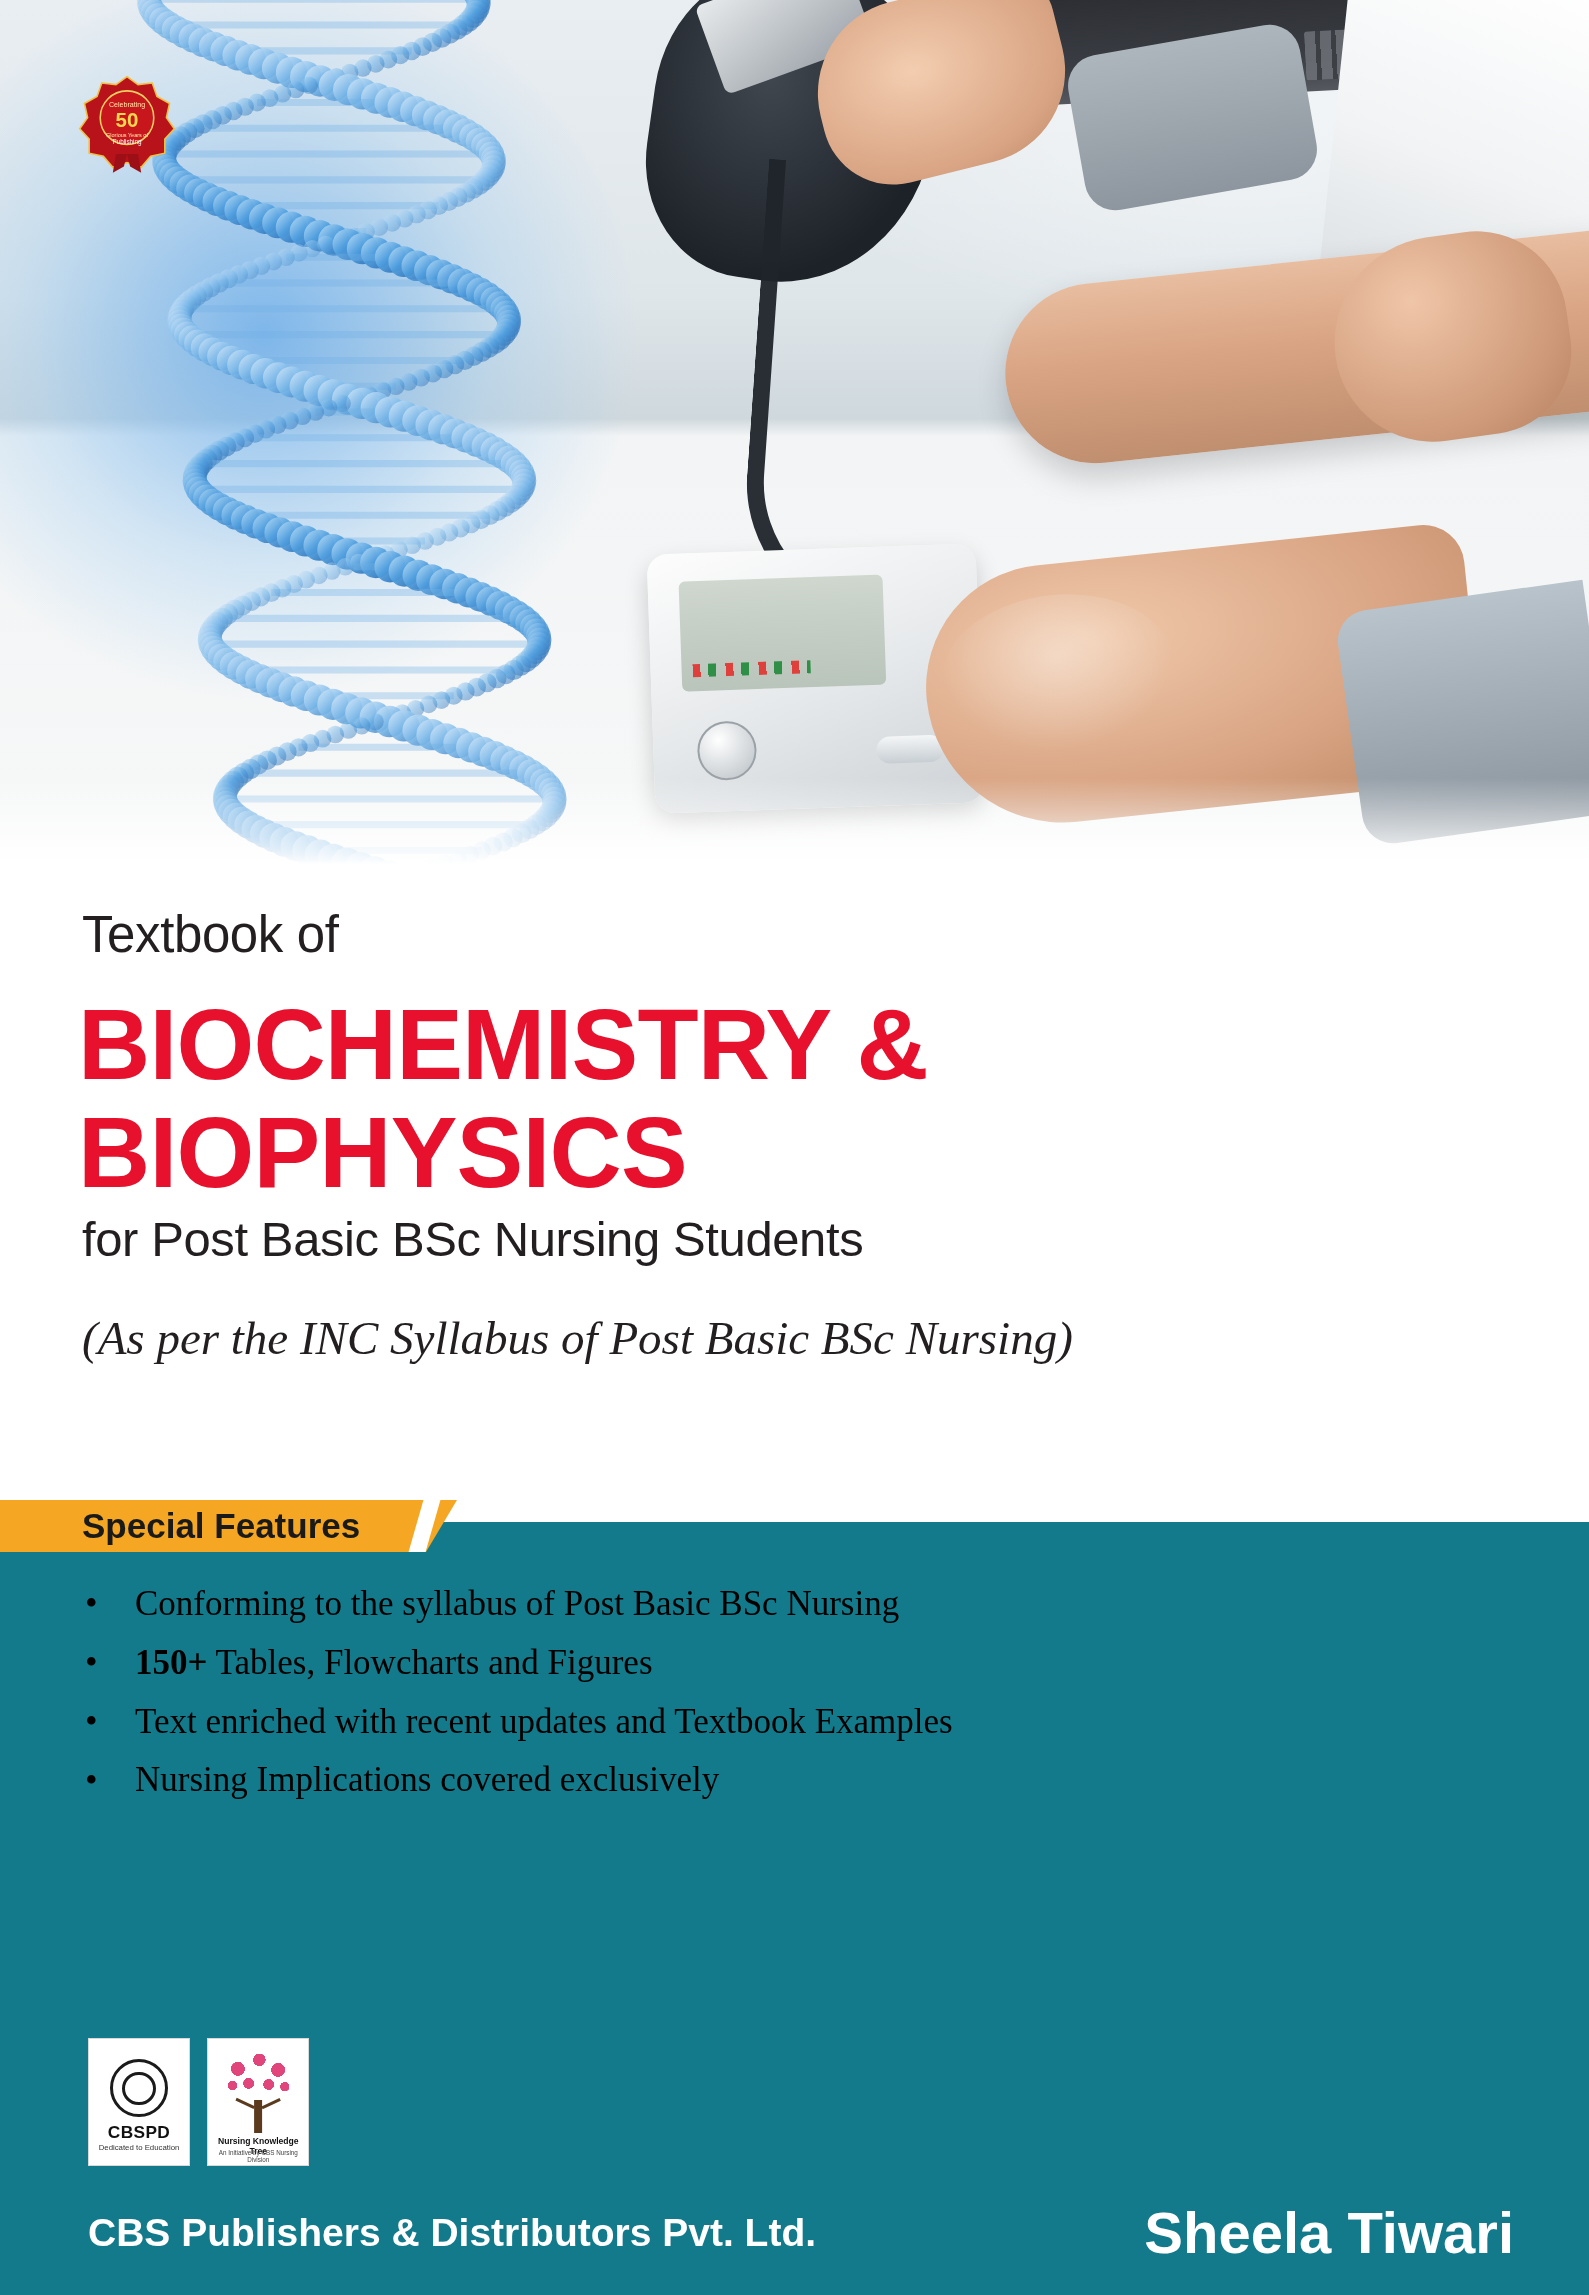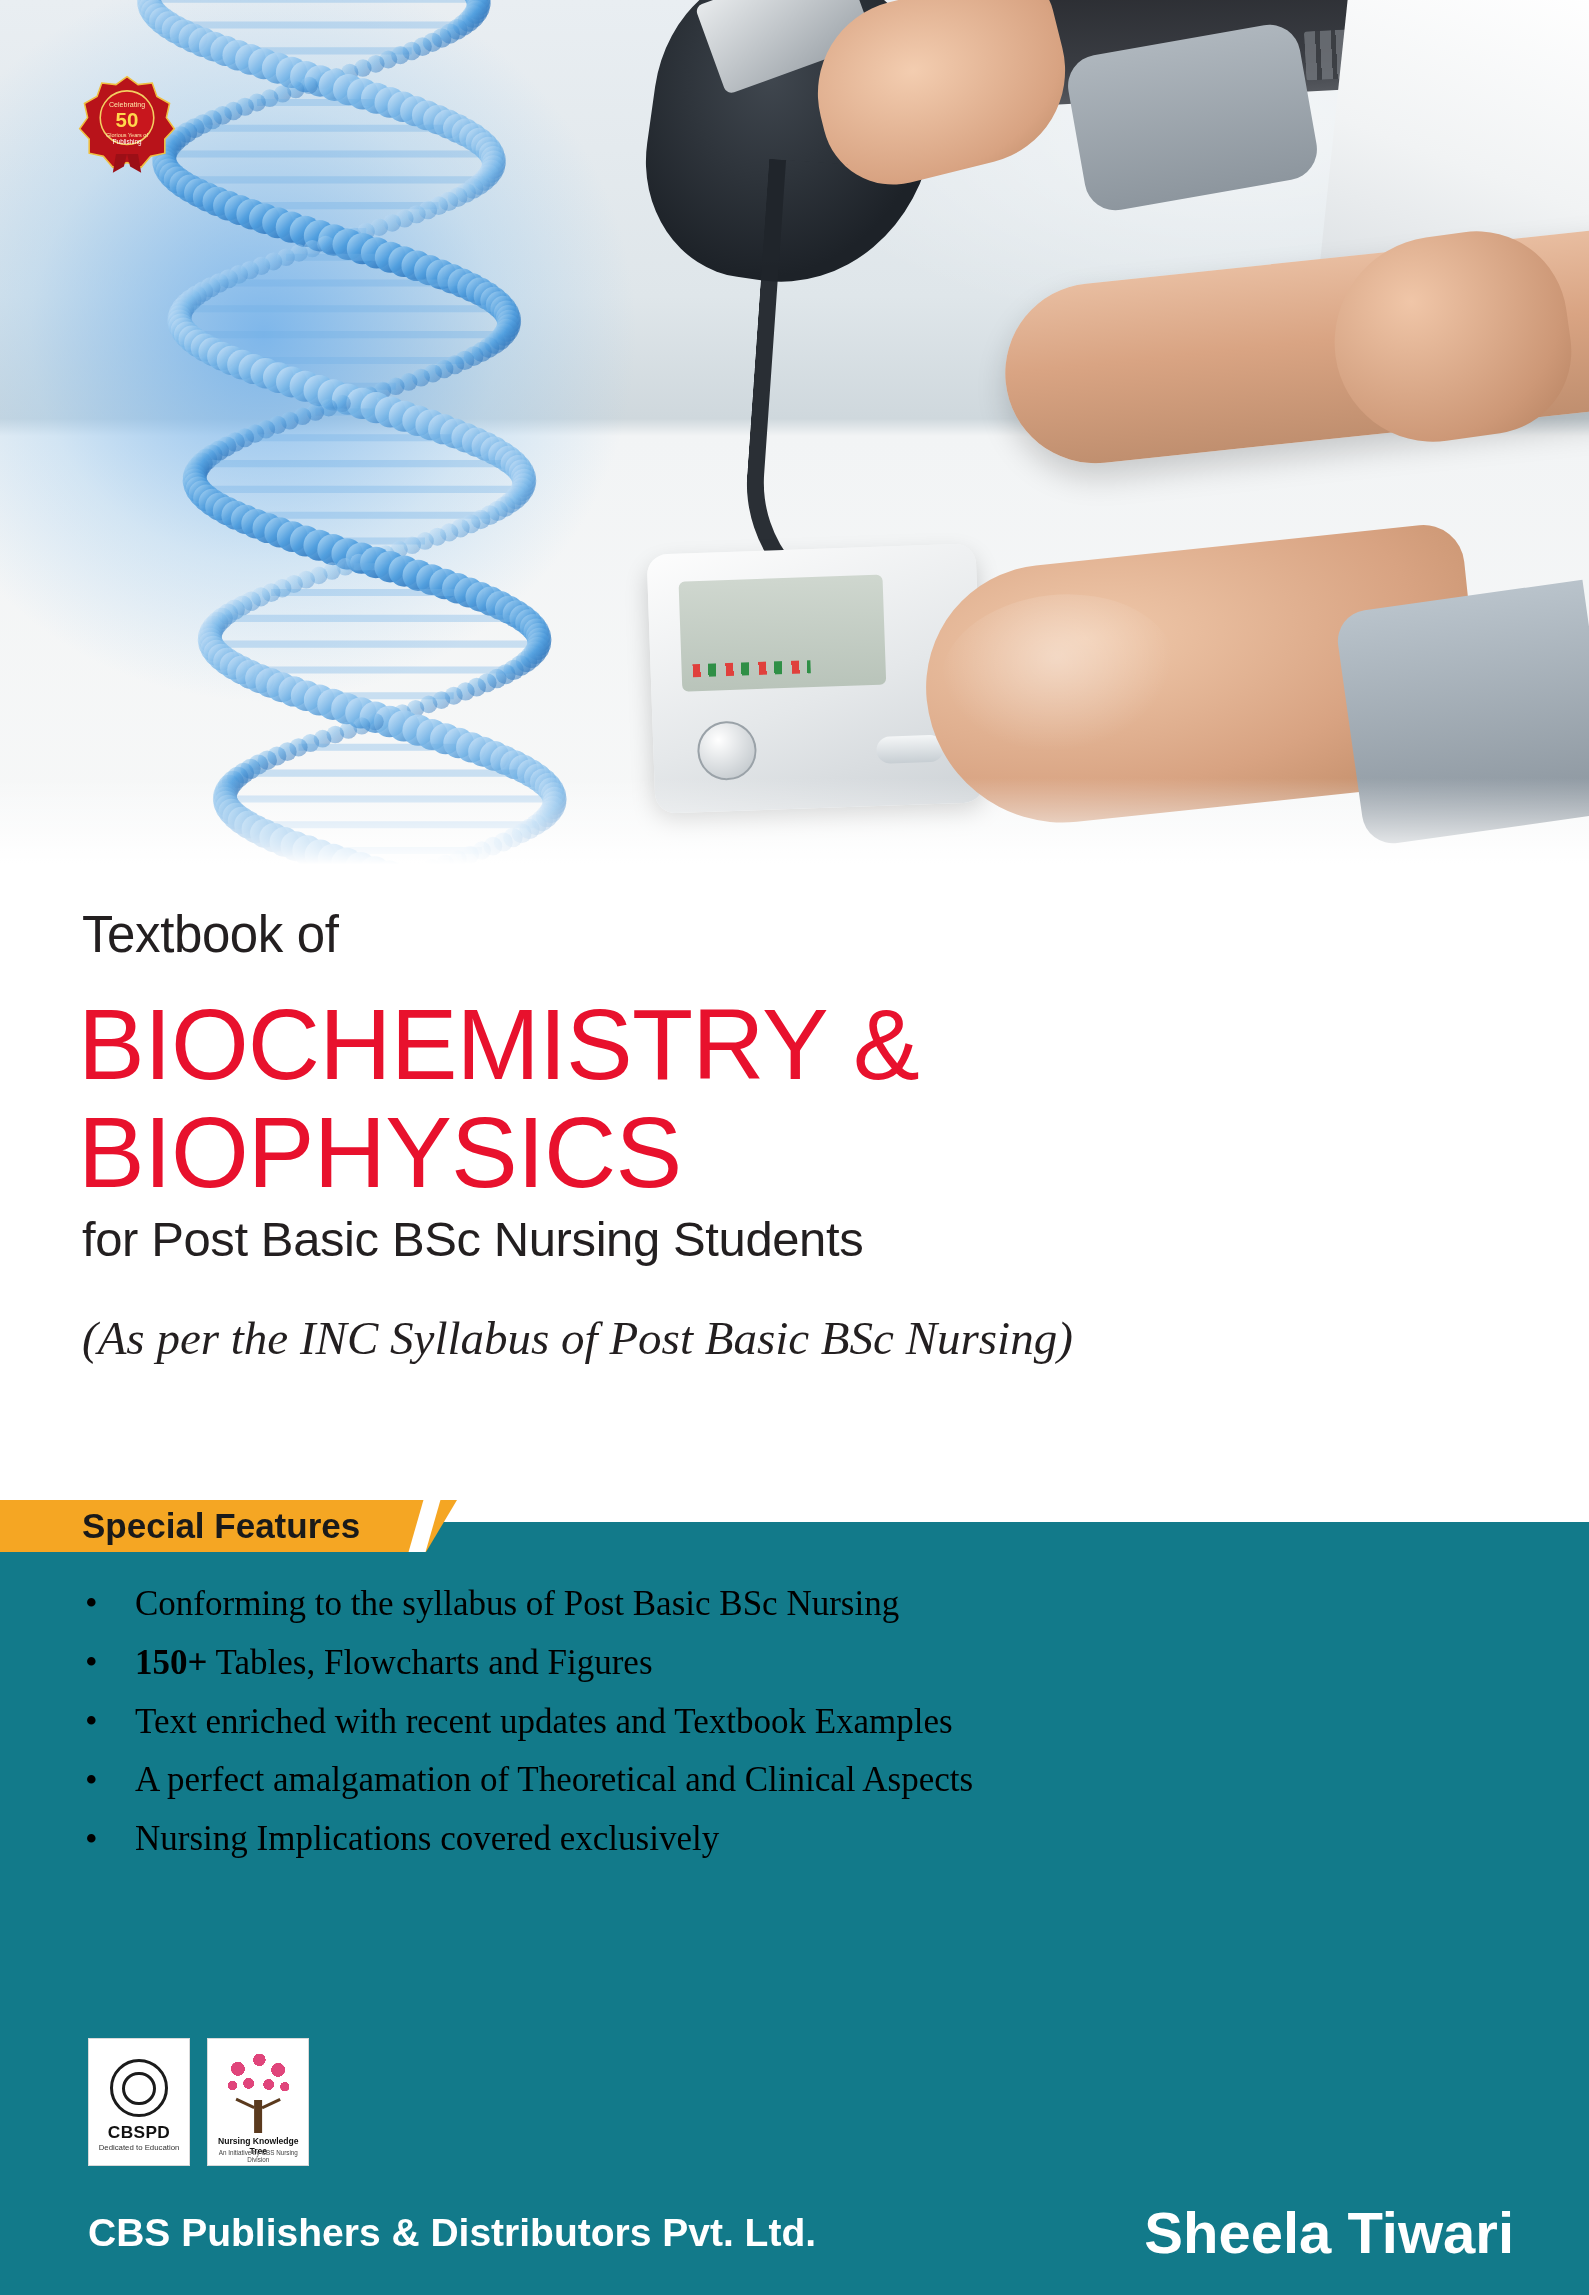--- a/index.html
+++ b/index.html
@@ -281,21 +281,21 @@
     top: 33px;
     font-size: 51px;
     color: #231f20;
     letter-spacing: -0.4px;
   }
   .maintitle {
     position: absolute;
     left: 78px;
     top: 118px;
     font-size: 100px;
-    font-weight: normal;
+    font-weight: bold;
     color: #e8112d;
     line-height: 1.08;
     letter-spacing: -0.8px;
   }
   .subtitle {
     position: absolute;
     left: 82px;
     top: 339px;
     font-size: 49px;
     color: #231f20;
@@ -1087,21 +1087,20 @@
     <div class="features-tab">
       <span>Special Features</span>
       <div class="tab-notch"></div>
     </div>
     <div class="tab-slash"></div>
 
     <ul class="features-list">
       <li><b></b><span>Conforming to the syllabus of Post Basic BSc Nursing</span></li>
       <li><b>150+</b> <span>Tables, Flowcharts and Figures</span></li>
       <li><b></b><span>Text enriched with recent updates and Textbook Examples</span></li>
-      <li><b></b><span>A perfect amalgamation of Theoretical and Clinical Aspects</span></li>
       <li><b></b><span>Nursing Implications covered exclusively</span></li>
     </ul>
 
     <div class="logos">
       <div class="logo-box">
         <div class="cbspd-ring"></div>
         <div class="cbspd-text">CBSPD</div>
         <div class="cbspd-sub">Dedicated to Education</div>
       </div>
       <div class="logo-box">

